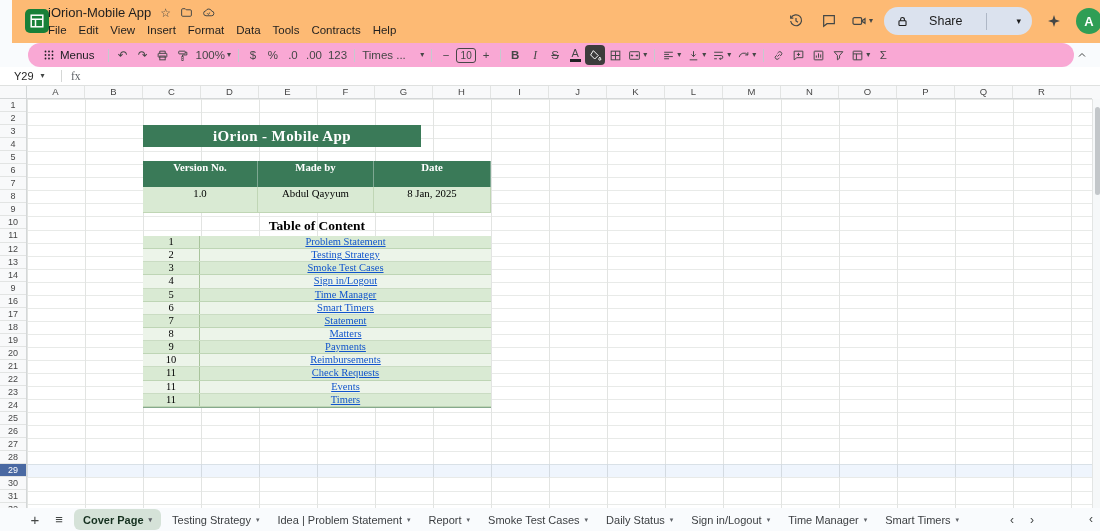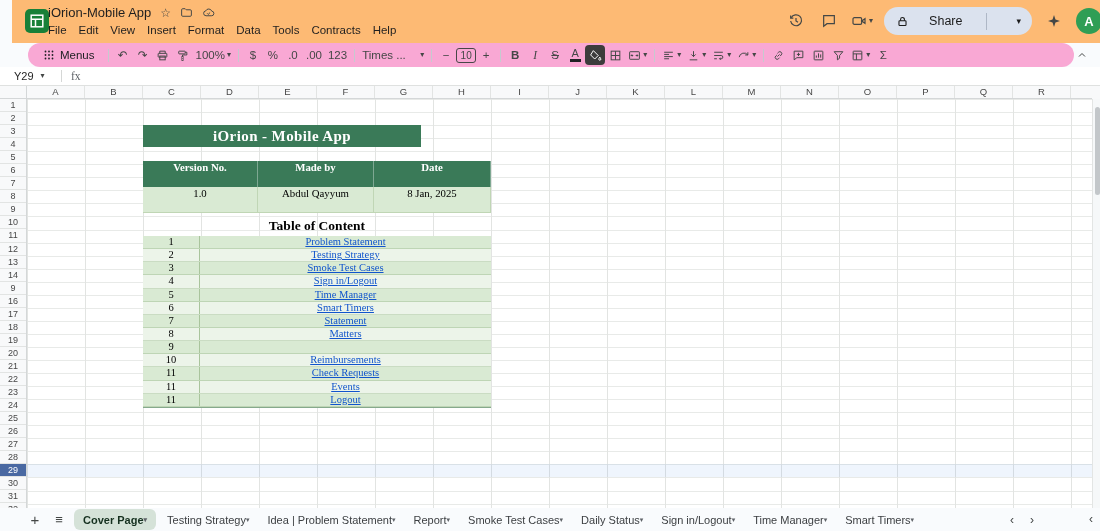--- a/index.html
+++ b/index.html
@@ -92,21 +92,21 @@
   .trow.alt { background:#ecf4e9; }
   .trow .c1 { width:57px; text-align:center; color:#000; border-right:1px solid #a9c49c; }
   .trow .c2 { flex:1; text-align:center; }
   .trow a { color:#1155cc; text-decoration:underline; }
 
   
   .tabbar { position:absolute; left:0; right:0; bottom:0; height:23px; background:#f9fbfd; display:flex; align-items:center; padding-left:24px; }
   .tab-add { font-size:15px; color:#444746; width:22px; text-align:center; cursor:pointer; }
   .tab-all { font-size:13px; color:#444746; width:26px; text-align:center; cursor:pointer; }
   .tabs-strip { display:flex; align-items:center; overflow:hidden; max-width:905px; white-space:nowrap; }
-  .tab { display:flex; align-items:center; height:21px; padding:0 9px; font-size:11px; color:#3d4043; cursor:pointer; flex:0 0 auto; }
+  .tab { display:flex; align-items:center; height:21px; padding:0 9px; font-size:11px; color:#3d4043; gap:5px; cursor:pointer; flex:0 0 auto; }
   .tab .tcaret { font-size:7px; color:#5f6368; }
   .tab.active { background:#d5e2d8; border-radius:6px; color:#15301f; font-weight:bold; margin:0 2px; }
   .tab-scrollers { margin-left:auto; display:flex; gap:16px; color:#444746; font-size:12px; padding-right:66px; }
   .tab-scrollers span { cursor:pointer; }
   .hscroll-left { position:absolute; right:7px; bottom:5px; font-size:12px; color:#444746; cursor:pointer; }
 </style>
 </head>
 <body>
 
 <div class="topbar">
@@ -448,36 +448,37 @@
           <div class="trow">
             <span class="c1">7</span>
             <span class="c2"><a href="#">Statement</a></span>
           </div>
           <div class="trow alt">
             <span class="c1">8</span>
             <span class="c2"><a href="#">Matters</a></span>
           </div>
           <div class="trow">
             <span class="c1">9</span>
+            <span class="c2"><a href="#">Payments</a></span>
           </div>
           <div class="trow alt">
             <span class="c1">10</span>
             <span class="c2"><a href="#">Reimbursements</a></span>
           </div>
           <div class="trow">
             <span class="c1">11</span>
             <span class="c2"><a href="#">Check Requests</a></span>
           </div>
           <div class="trow alt">
             <span class="c1">11</span>
             <span class="c2"><a href="#">Events</a></span>
           </div>
           <div class="trow">
             <span class="c1">11</span>
-            <span class="c2"><a href="#">Logout</a></span>
+            <span class="c2"><a href="#">Timers</a></span>
           </div>
         </div>
     </div>
   </div>
 
   <div class="vscroll">
     <div class="vthumb"></div>
   </div>
 </div>
 

